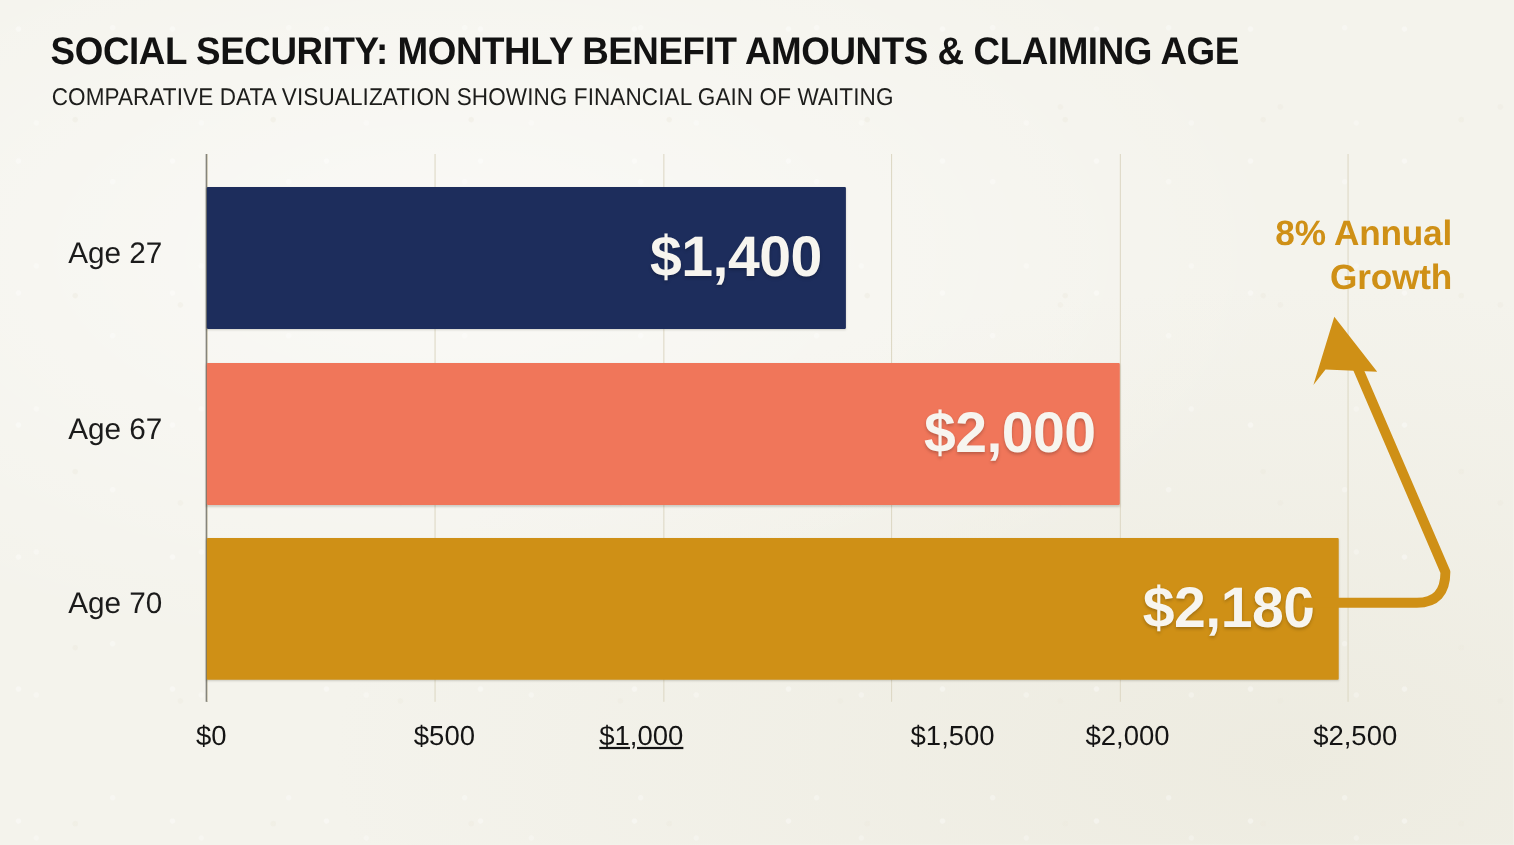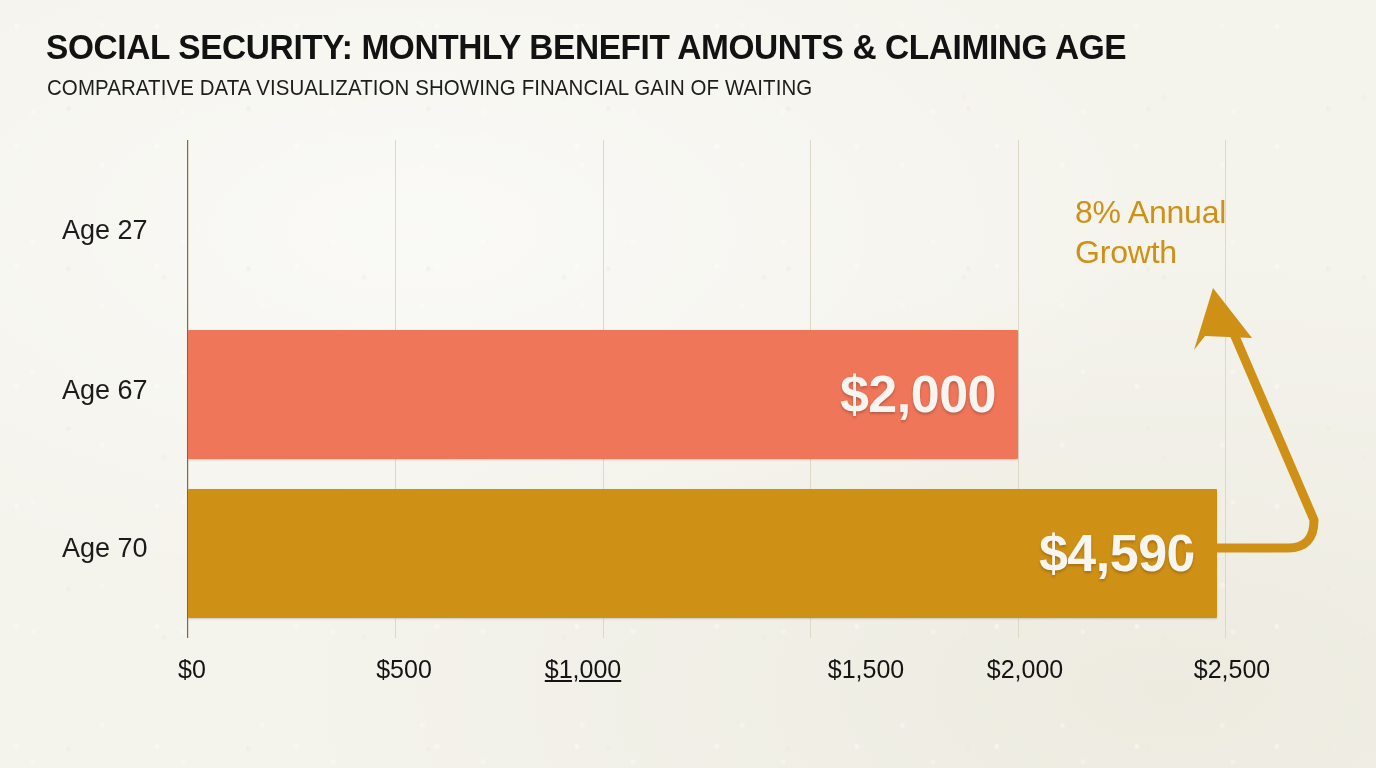--- a/index.html
+++ b/index.html
@@ -130,23 +130,23 @@
   }
 
   
   #annotation {
     position: absolute;
     left: 1075px;
     top: 192px;
     width: 245px;
     font-size: 32px;
     line-height: 40px;
-    font-weight: 400;
+    font-weight: 700;
     color: #cf9016;
-    text-align: left;
+    text-align: right;
     letter-spacing: -0.2px;
   }
   #arrow-svg {
     position: absolute;
     left: 1180px;
     top: 280px;
     width: 190px;
     height: 300px;
     overflow: visible;
   }
@@ -164,27 +164,30 @@
   <div id="axis-line"></div>
 
   <div id="plot">
     <div class="gridline" style="left:0px;"></div>
     <div class="gridline" style="left:207px;"></div>
     <div class="gridline" style="left:415px;"></div>
     <div class="gridline" style="left:622px;"></div>
     <div class="gridline" style="left:830px;"></div>
     <div class="gridline" style="left:1037px;"></div>
 
+    <div class="bar" style="left:0px; top:30px; width:581px; background:#1d2d5c;">
+      <span class="bar-value">$1,400</span>
+    </div>
 
     <div class="bar" style="left:0px; top:190px; width:830px; background:#f0765a;">
       <span class="bar-value">$2,000</span>
     </div>
 
     <div class="bar" style="left:0px; top:349px; width:1029px; background:#cf9016;">
-      <span class="bar-value">$4,590</span>
+      <span class="bar-value">$2,180</span>
     </div>
   </div>
 
   <div class="cat-label" style="left:62px; top:215px;">Age 27</div>
   <div class="cat-label" style="left:62px; top:375px;">Age 67</div>
   <div class="cat-label" style="left:62px; top:533px;">Age 70</div>
 
   <div class="tick-label" style="left:192px;">$0</div>
   <div class="tick-label" style="left:404px;">$500</div>
   <div class="tick-label" style="left:583px;text-decoration:underline;">$1,000</div>

